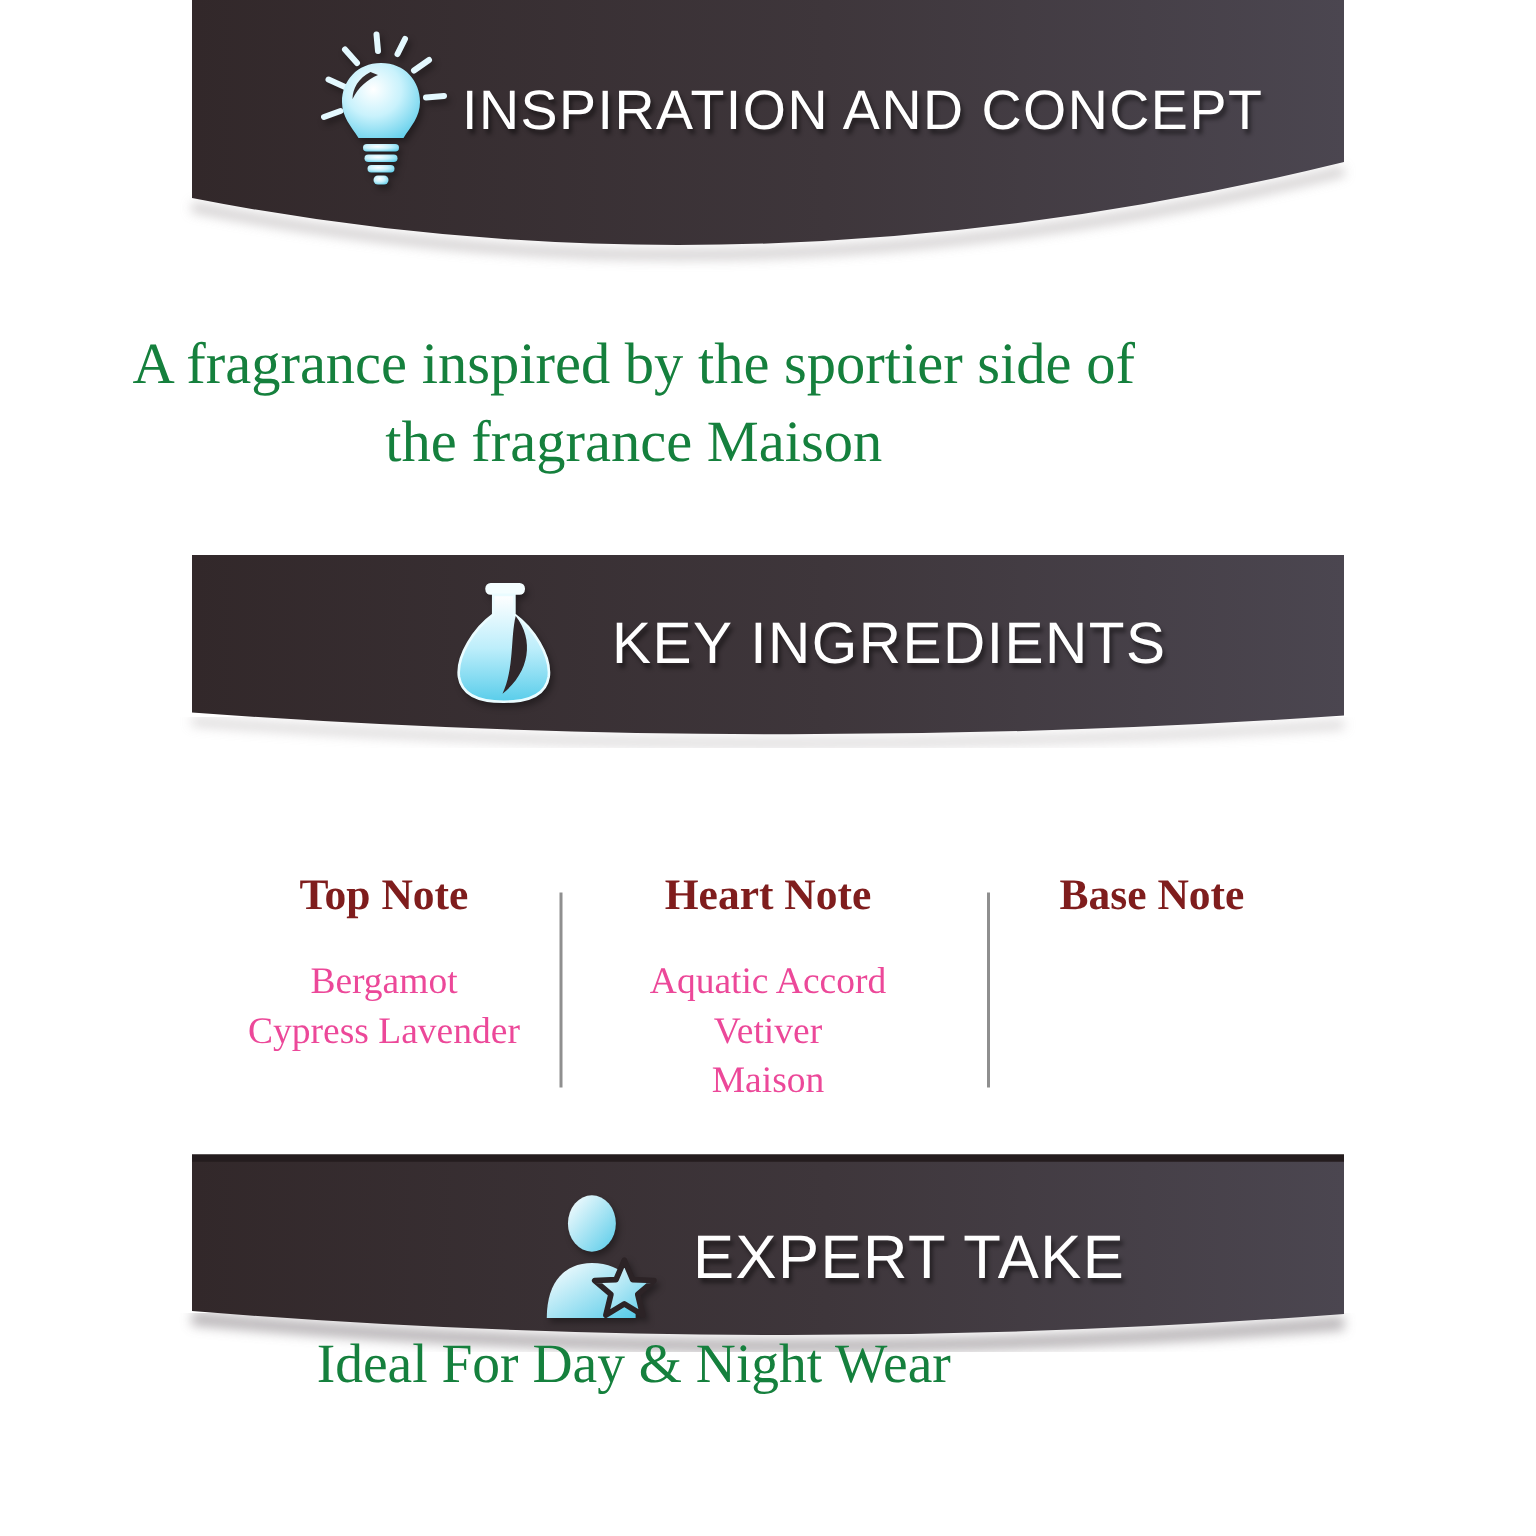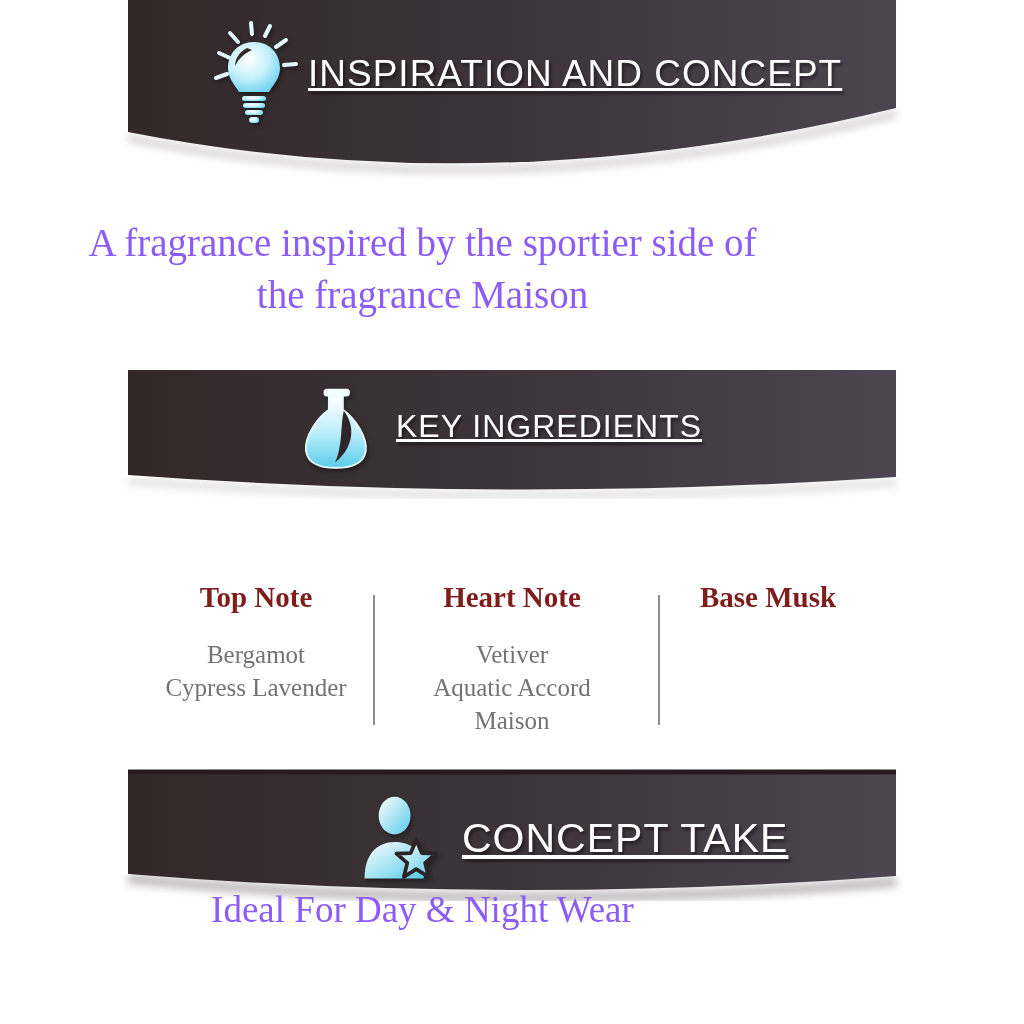--- a/index.html
+++ b/index.html
@@ -4,39 +4,39 @@
 <style>
   html,body{margin:0;padding:0;}
   body{
     width:1024px;height:1024px;background:#ffffff;
     font-family:"Liberation Sans",sans-serif;position:relative;overflow:hidden;
   }
   .stage{position:absolute;inset:0;width:1024px;height:1024px;}
   .banner-svg{position:absolute;left:0;top:0;width:1024px;height:1024px;pointer-events:none;}
   .banner-title{
     position:absolute;color:#ffffff;font-family:"Liberation Sans",sans-serif;
-    letter-spacing:1px;text-shadow:2px 3px 3px rgba(0,0,0,0.45);white-space:nowrap;text-decoration:underline;
+    letter-spacing:1px;text-shadow:2px 3px 3px rgba(0,0,0,0.45);white-space:nowrap;
   }
   .title-1{left:308px;top:53px;font-size:37px;}
-  .title-2{left:396px;top:408px;font-size:32px;}
+  .title-2{left:408px;top:408px;font-size:39px;}
   .title-3{left:462px;top:815px;font-size:41px;}
   .icon{position:absolute;filter:drop-shadow(2px 3px 2px rgba(0,0,0,0.35));}
   .bulb-icon{left:206px;top:16px;width:100px;height:116px;}
   .flask-icon{left:291px;top:386px;width:88px;height:88px;}
   .person-icon{left:356px;top:794px;width:96px;height:94px;}
   .serif-text{
-    font-family:"Liberation Serif",serif;color:#8b5cf6;text-align:center;
+    font-family:"Liberation Serif",serif;color:#15803d;text-align:center;
     position:absolute;left:0;width:845px;
   }
   .tagline{top:217px;font-size:39px;line-height:52px;}
   .footer-line{top:888px;font-size:37px;}
   .notes{position:absolute;left:128px;top:575px;width:768px;height:165px;display:flex;}
   .note-col{flex:1 1 0;text-align:center;font-family:"Liberation Serif",serif;}
   .note-heading{font-size:29px;font-weight:600;color:#7f1d1d;margin:6px 0 24px 0;}
-  .note-item{font-size:25px;line-height:33px;color:#737373;}
+  .note-item{font-size:25px;line-height:33px;color:#ec4899;}
   .divider{position:absolute;top:20px;width:2px;height:130px;background:#8f8f8f;}
   .divider-1{left:245px;}
   .divider-2{left:530px;}
 </style>
 </head>
 <body>
 
 <div class="stage">
 
   <svg class="banner-svg" viewBox="0 0 1024 1024" aria-hidden="true">
@@ -110,41 +110,41 @@
         <stop offset="1" stop-color="#56cbe9"></stop>
       </linearGradient>
     </defs>
     <ellipse cx="40" cy="23" rx="17" ry="20" fill="url(#personGrad)"></ellipse>
     <path d="M8,90 C8,63 22,51 40,51 C58,51 70,61 71,77 L71,90 Z" fill="url(#personGrad)"></path>
     <polygon points="63,49 68.9,62.9 84,63.5 72.5,73.3 76.1,88.1 63,80 49.9,88.1 53.5,73.3 42,63.5 57.1,62.9" fill="url(#personGrad)" stroke="#2c2326" stroke-width="4" stroke-linejoin="round"></polygon>
   </svg>
 
   <div class="banner-title title-1">INSPIRATION AND CONCEPT</div>
   <div class="banner-title title-2">KEY INGREDIENTS</div>
-  <div class="banner-title title-3">CONCEPT TAKE</div>
+  <div class="banner-title title-3">EXPERT TAKE</div>
 
   <div class="serif-text tagline">
     <div>A fragrance inspired by the sportier side of</div>
     <div>the fragrance Maison</div>
   </div>
 
   <div class="notes">
     <div class="note-col">
       <div class="note-heading">Top Note</div>
       <div class="note-item">Bergamot</div>
       <div class="note-item">Cypress Lavender</div>
     </div>
     <div class="note-col">
       <div class="note-heading">Heart Note</div>
+      <div class="note-item">Aquatic Accord</div>
       <div class="note-item">Vetiver</div>
-      <div class="note-item">Aquatic Accord</div>
       <div class="note-item">Maison</div>
     </div>
     <div class="note-col">
-      <div class="note-heading">Base Musk</div>
+      <div class="note-heading">Base Note</div>
     </div>
     <div class="divider divider-1"></div>
     <div class="divider divider-2"></div>
   </div>
 
   <div class="serif-text footer-line">Ideal For Day &amp; Night Wear</div>
 
 </div>
 
 </body></html>

